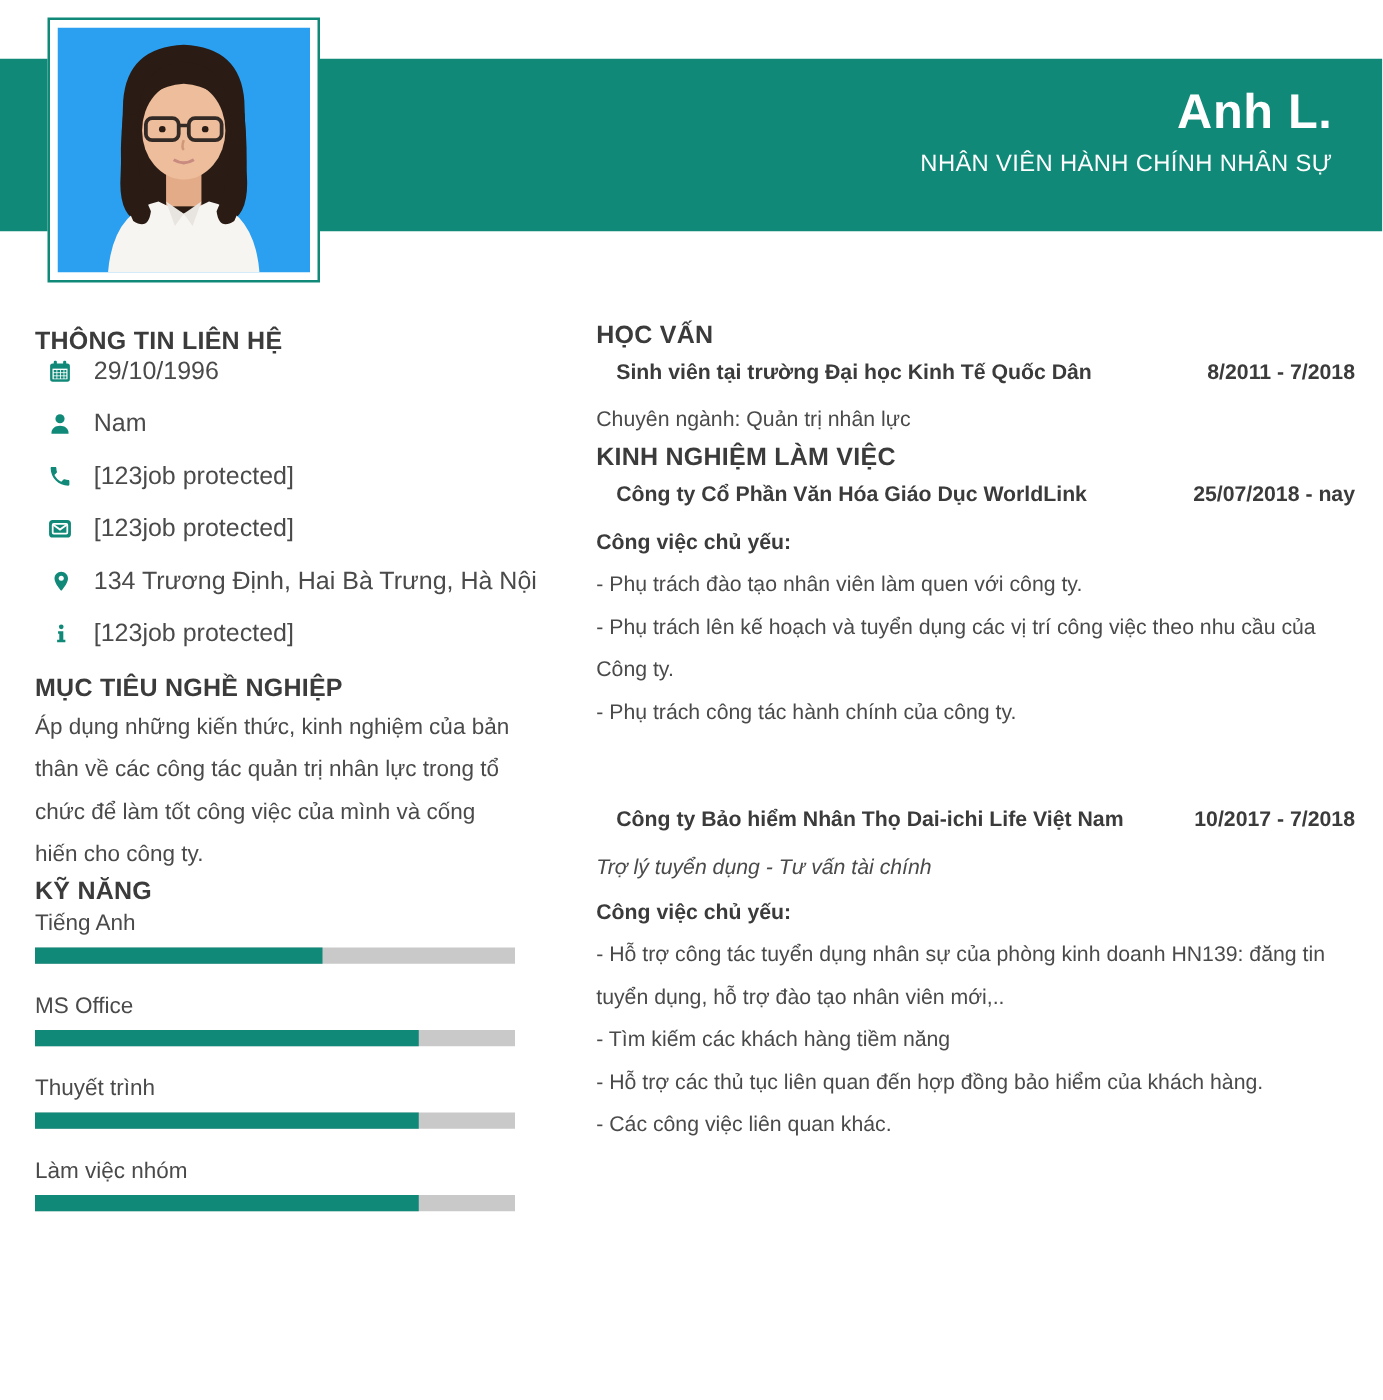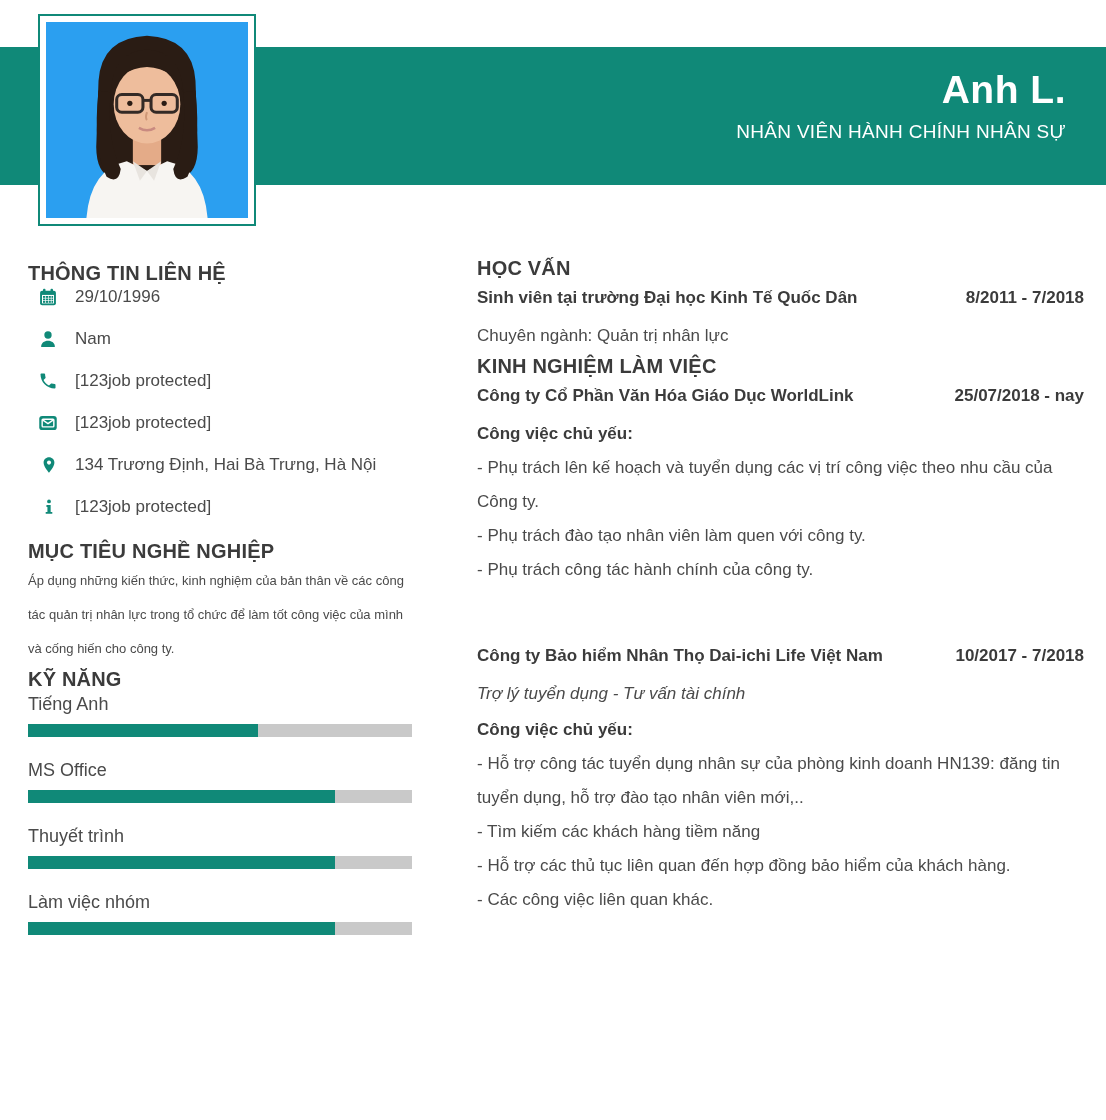--- a/index.html
+++ b/index.html
@@ -25,36 +25,36 @@
   .col-left{position:absolute;left:28px;top:260px;width:384px;}
   .col-right{position:absolute;left:477px;top:255px;width:607px;}
 
   h2.section{font-size:20px;font-weight:bold;color:var(--heading);margin:0;line-height:26px;letter-spacing:.2px;}
   .mb-head{margin-bottom:24px;}
 
   
   .contact-row{display:flex;align-items:center;height:22px;margin-bottom:20px;}
   .contact-icon{width:20px;height:20px;margin-left:10px;margin-right:17px;flex:none;display:block;}
   .contact-icon.sm{width:18px;height:20px;margin-left:12px;margin-right:17px;}
-  .contact-text{font-size:17px;color:var(--text);white-space:nowrap;}
+  .contact-text{font-size:20px;color:var(--text);white-space:nowrap;}
 
   
   .objective-h{margin-top:56px;margin-bottom:14px;}
-  .para{font-size:13px;color:var(--text);line-height:34px;margin:0;}
+  .para{font-size:18px;color:var(--text);line-height:34px;margin:0;}
 
   
   .skills-h{margin-top:32px;margin-bottom:14px;}
   .skill{margin-bottom:21px;}
   .skill-label{font-size:18px;color:var(--text);line-height:24px;margin-bottom:8px;}
   .skill-bar{width:100%;height:13px;background:var(--bar-bg);}
   .skill-fill{height:100%;background:var(--teal);}
 
   
   .entry-head{display:flex;justify-content:space-between;align-items:flex-start;}
-  .entry-title{font-size:17px;font-weight:bold;color:var(--heading);line-height:34px;flex:1;padding-right:24px;}
+  .entry-title{font-size:17px;font-weight:bold;color:var(--heading);line-height:34px;flex:1;padding-right:24px;margin-left:16px;}
   .entry-date{font-size:17px;font-weight:bold;color:var(--heading);line-height:34px;white-space:nowrap;flex:none;}
   .entry-detail{font-size:17px;color:var(--text);line-height:34px;margin-top:4px;}
   .edu-head{margin-bottom:22px;}
   .exp-h{margin-top:34px;margin-bottom:16px;}
   .job-role{font-size:17px;color:var(--text);line-height:34px;margin-top:7px;}
   .tasks-label{font-size:17px;font-weight:bold;color:var(--heading);line-height:34px;margin-top:4px;}
   .task{font-size:17px;color:var(--text);line-height:34px;}
   .job2{margin-top:52px;}
   .job2 .job-role{margin-top:4px;font-style:italic;}
   .job2 .tasks-label{margin-top:2px;}
@@ -215,22 +215,22 @@
     </div>
 
     <h2 class="section exp-h">KINH NGHIỆM LÀM VIỆC</h2>
 
     <div class="job">
       <div class="entry-head">
         <div class="entry-title">Công ty Cổ Phần Văn Hóa Giáo Dục WorldLink</div>
         <div class="entry-date">25/07/2018 - nay</div>
       </div>
       <div class="tasks-label">Công việc chủ yếu:</div>
+      <div class="task">- Phụ trách đào tạo nhân viên làm quen với công ty.</div>
       <div class="task">- Phụ trách lên kế hoạch và tuyển dụng các vị trí công việc theo nhu cầu của Công ty.</div>
-      <div class="task">- Phụ trách đào tạo nhân viên làm quen với công ty.</div>
       <div class="task">- Phụ trách công tác hành chính của công ty.</div>
     </div>
 
     <div class="job job2">
       <div class="entry-head">
         <div class="entry-title">Công ty Bảo hiểm Nhân Thọ Dai-ichi Life Việt Nam</div>
         <div class="entry-date">10/2017 - 7/2018</div>
       </div>
       <div class="job-role">Trợ lý tuyển dụng - Tư vấn tài chính</div>
       <div class="tasks-label">Công việc chủ yếu:</div>

